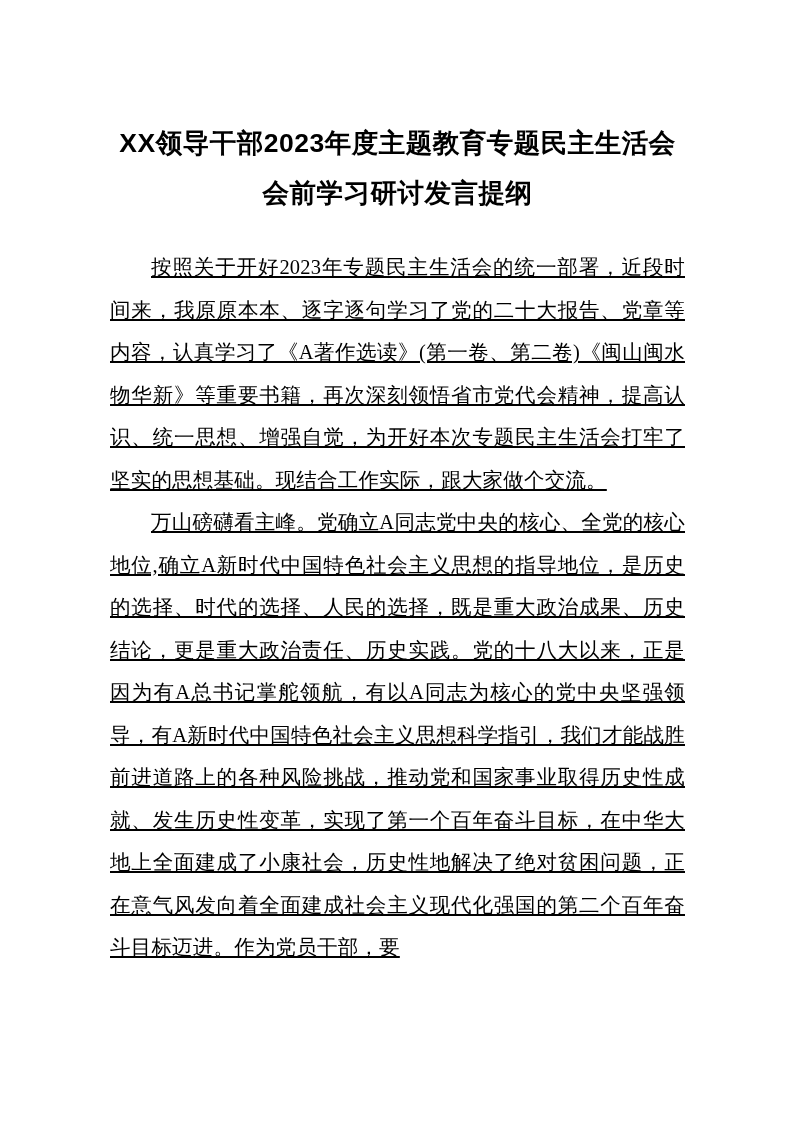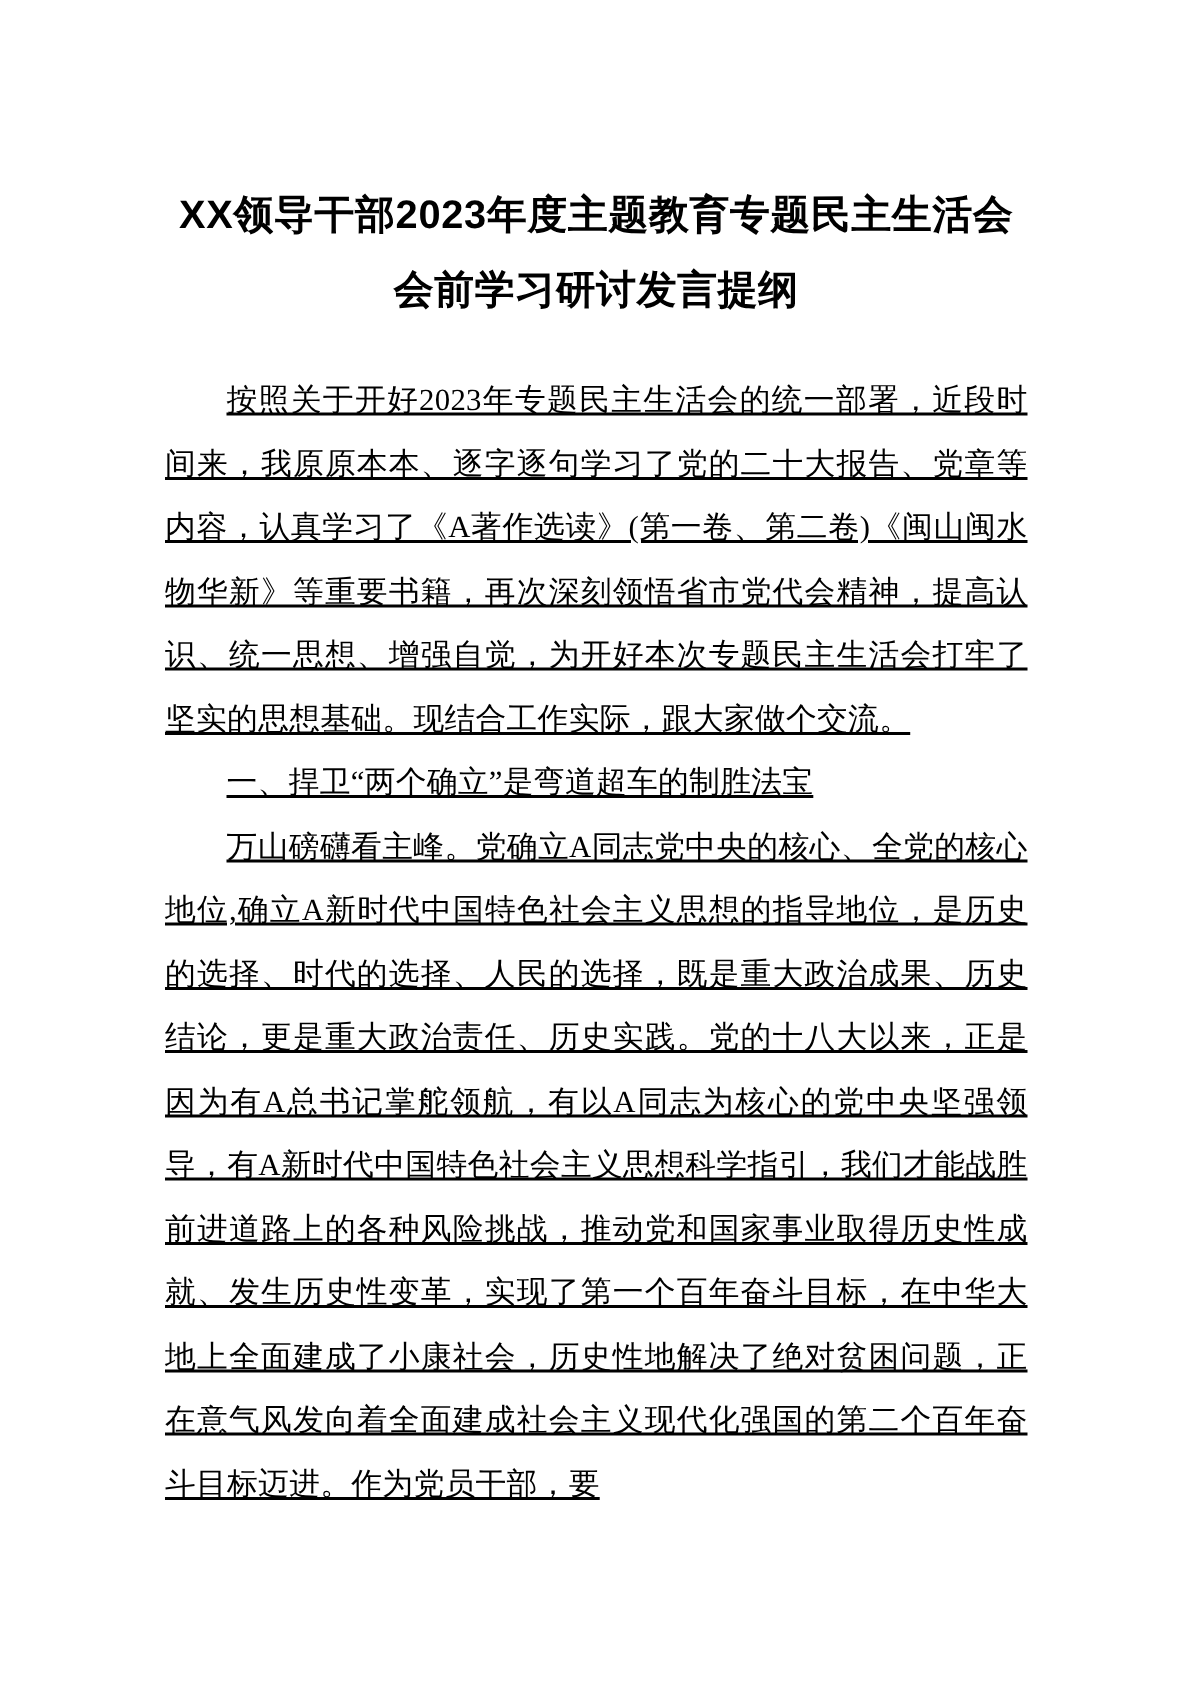--- a/index.html
+++ b/index.html
@@ -58,18 +58,17 @@
 </head>
 <body>
 
 <div class="page">
 
   <h1 class="doc-title">XX领导干部2023年度主题教育专题民主生活会会前学习研讨发言提纲</h1>
 
   <div class="body-text">
     <p>按照关于开好2023年专题民主生活会的统一部署，近段时间来，我原原本本、逐字逐句学习了党的二十大报告、党章等内容，认真学习了《A著作选读》(第一卷、第二卷)《闽山闽水物华新》等重要书籍，再次深刻领悟省市党代会精神，提高认识、统一思想、增强自觉，为开好本次专题民主生活会打牢了坚实的思想基础。现结合工作实际，跟大家做个交流。</p>
 
-    <p class="section-heading">一、捍卫“两个确立”是弯道超车的制胜法宝</p>
 
     <p>万山磅礴看主峰。党确立A同志党中央的核心、全党的核心地位,确立A新时代中国特色社会主义思想的指导地位，是历史的选择、时代的选择、人民的选择，既是重大政治成果、历史结论，更是重大政治责任、历史实践。党的十八大以来，正是因为有A总书记掌舵领航，有以A同志为核心的党中央坚强领导，有A新时代中国特色社会主义思想科学指引，我们才能战胜前进道路上的各种风险挑战，推动党和国家事业取得历史性成就、发生历史性变革，实现了第一个百年奋斗目标，在中华大地上全面建成了小康社会，历史性地解决了绝对贫困问题，正在意气风发向着全面建成社会主义现代化强国的第二个百年奋斗目标迈进。作为党员干部，要</p>
   </div>
 
 </div>
 
 </body></html>

